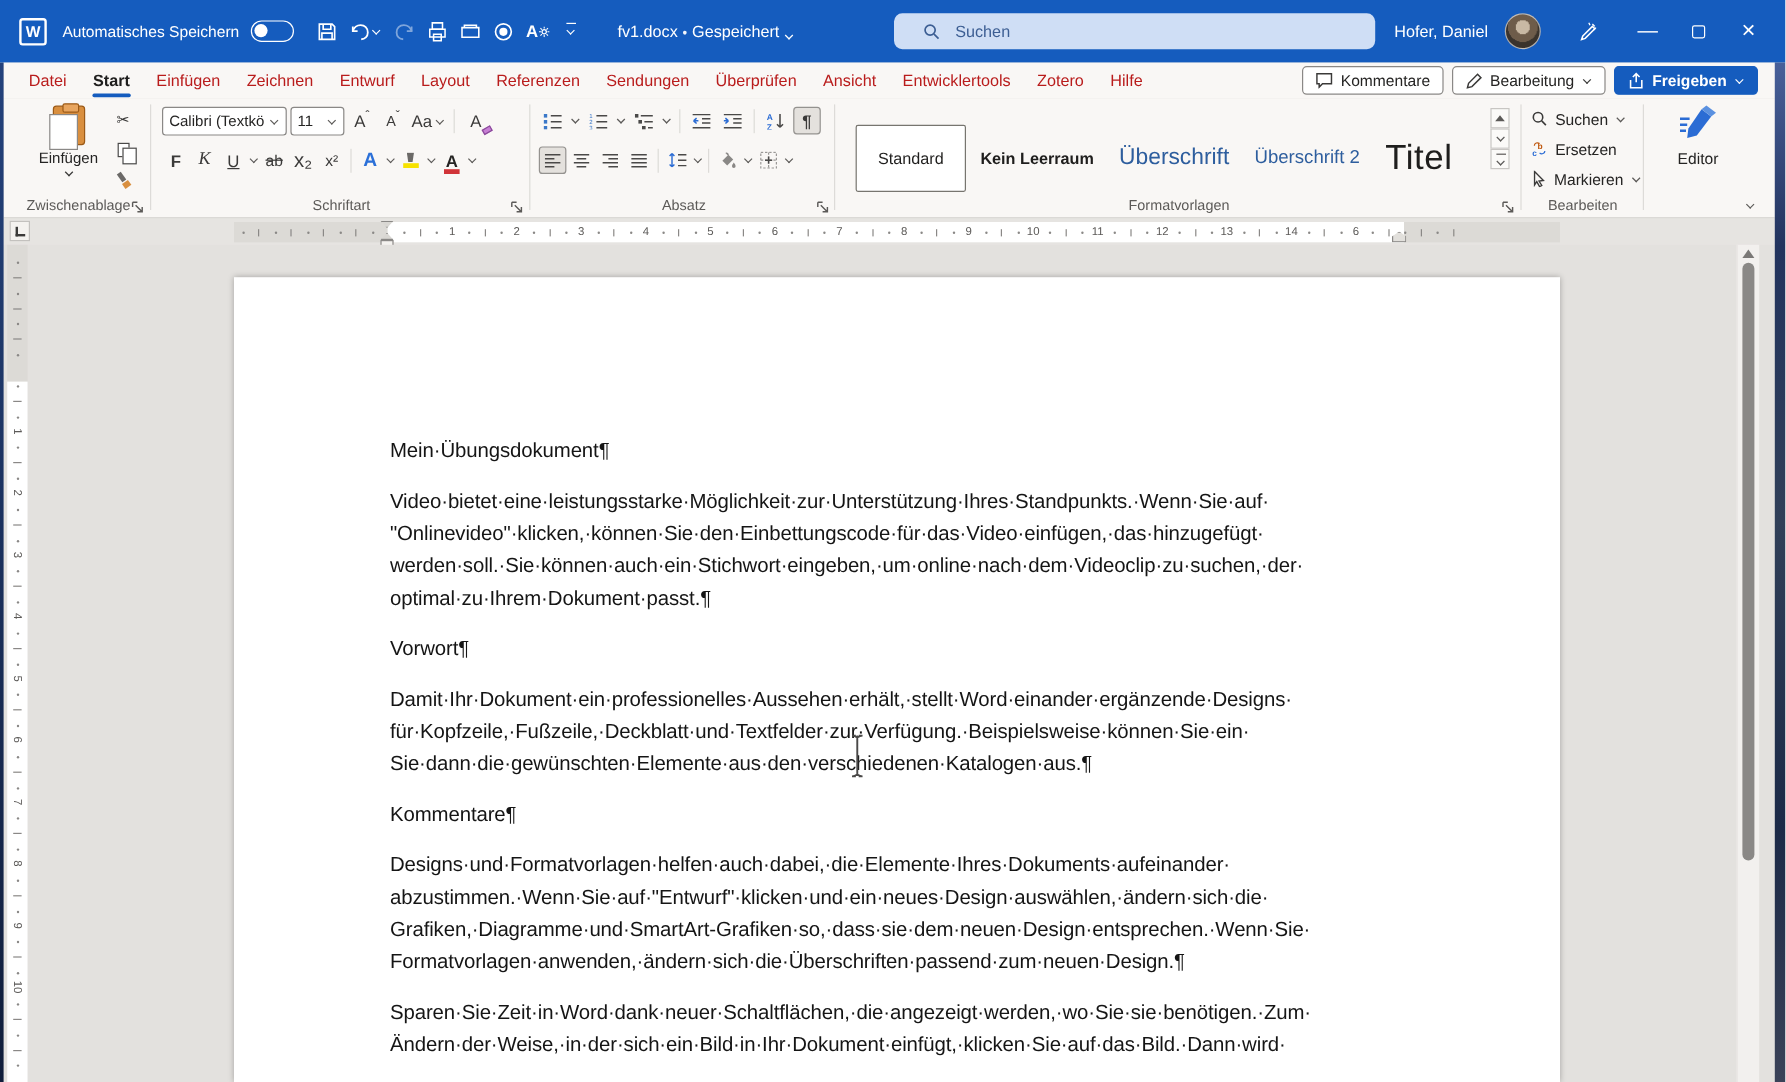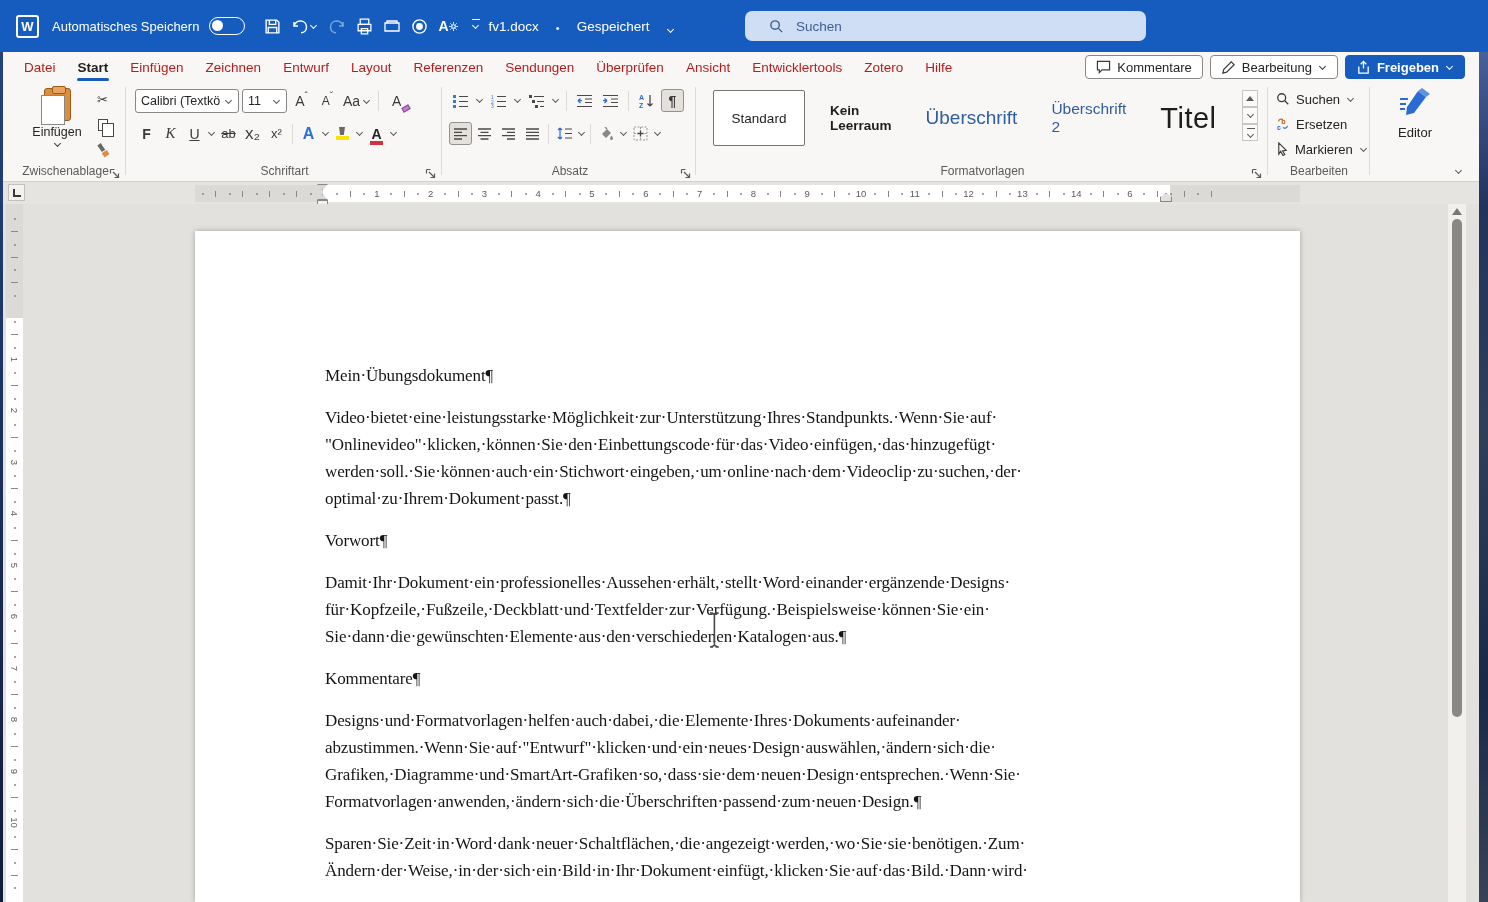--- a/index.html
+++ b/index.html
@@ -22,21 +22,21 @@
   .toggle{margin-left:10px;width:36px;height:18px;border:1.5px solid #fff;border-radius:10px;position:relative;}
   .toggle .knob{position:absolute;left:2px;top:2px;width:11px;height:11px;border-radius:50%;background:#fff;}
   .qat{display:flex;align-items:center;margin-left:14px;}
   .qbtn{height:30px;min-width:26px;padding:0 5px;display:flex;align-items:center;justify-content:center;border-radius:4px;}
   .qbtn svg{display:block;}
   .dim{opacity:.45;}
   .chv{width:9px;height:7px;display:inline-block;position:relative;flex:0 0 auto;}
   .chv::after{content:"";position:absolute;left:2px;top:0;width:4px;height:4px;
     border-right:1.4px solid currentColor;border-bottom:1.4px solid currentColor;transform:rotate(45deg);}
   .chv-bar::before{content:"";position:absolute;left:1px;top:-4px;width:8px;height:1.4px;background:currentColor;}
-  .doc-title{display:flex;align-items:flex-end;font-size:13.5px;gap:17px;}
+  .doc-title{margin-left:26px;display:flex;align-items:flex-end;font-size:13.5px;gap:4px;}
   .doc-title .dot{font-size:11px;opacity:.95;}
   .search-pill{position:absolute;left:745px;top:11px;width:401px;height:30px;border-radius:7px;
     background:#cfdef5;display:flex;align-items:center;color:#3c5e93;font-size:13.5px;padding-left:24px;gap:12px;}
   .tb-right{position:absolute;right:10px;top:0;height:52px;display:flex;align-items:center;color:#fff;}
   .user-name{font-size:13.5px;}
   .avatar{width:30px;height:30px;border-radius:50%;margin-left:14px;
     background:radial-gradient(circle at 50% 38%,#c9b9a4 0 26%,#6e5c4a 27% 55%,#3a332c 56% 100%);
     border:1px solid rgba(255,255,255,.6);}
   .wbtn{width:42px;height:52px;display:flex;align-items:center;justify-content:center;font-size:17px;}
   .feedback{margin-left:18px;margin-right:8px;}
@@ -101,21 +101,21 @@
   .fc-a{position:relative;font-weight:700;font-size:14px;color:#252423;width:13px;text-align:center;}
   .fc-a::after{content:"";position:absolute;left:0;bottom:-3px;width:13px;height:4px;background:#d13438;}
   .eraser{position:absolute;width:8px;height:5px;background:#c77fd4;border:1px solid #8a4a9a;transform:rotate(-30deg);right:-3px;bottom:1px;}
 
   
   .g-para{left:442px;width:250px;}
   .g-para .row1,.g-para .row2{left:4px;}
 
   
   .g-styles{left:696px;width:567px;}
-  .style-gallery{position:absolute;left:14px;top:5px;width:512px;height:62px;display:flex;align-items:center;gap:16px;}
+  .style-gallery{position:absolute;left:14px;top:19px;width:512px;height:62px;display:flex;align-items:center;gap:3px;}
   .style-item{display:flex;align-items:center;justify-content:center;padding:0 9px;height:56px;color:#1f1e1d;}
   .style-item.selected{border:1px solid #77756f;box-shadow:inset 0 0 0 3px #fff;background:#fff;border-radius:2px;height:56px;min-width:92px;}
   .st-standard{font-size:13.5px;}
   .st-noleer{font-size:13.5px;font-weight:600;}
   .st-h1{font-size:19px;color:#2e5e9e;}
   .st-h2{font-size:15.5px;color:#2e5e9e;}
   .st-title{font-size:29px;letter-spacing:.5px;}
   .gal-scroll{position:absolute;right:8px;top:8px;width:16px;display:flex;flex-direction:column;}
   .gal-btn{width:16px;height:17px;border:1px solid #c8c6c3;background:#fbfaf8;display:flex;align-items:center;justify-content:center;color:#5c5a58;}
   .tri-up{width:0;height:0;border-left:4px solid transparent;border-right:4px solid transparent;border-bottom:5px solid #5c5a58;}
@@ -155,21 +155,21 @@
   .vruler-band{position:absolute;left:3px;top:0;width:17px;height:698px;background:#dcdad6;}
   .vruler-white{position:absolute;left:3px;top:114px;width:17px;height:584px;background:#fff;}
   .vnum{position:absolute;left:5px;width:13px;text-align:center;font-size:9.5px;color:#5c5a58;transform:rotate(90deg);}
   .vtick{position:absolute;left:8px;width:7px;height:1px;background:#8a8886;}
   .vdot{position:absolute;left:11px;width:2px;height:2px;border-radius:50%;background:#8a8886;}
   .page{position:absolute;left:192px;top:27px;width:1105px;height:671px;background:#fff;
     box-shadow:0 0 5px rgba(0,0,0,.28);}
   #doc-text{position:absolute;left:0;top:0;width:1105px;height:671px;padding:131px 120px 0 130px;overflow:hidden;
     font-size:17px;line-height:27px;color:#151515;letter-spacing:-0.1px;}
   .doc-line{white-space:pre;height:27px;}
-  .para{margin-bottom:15px;font-family:Liberation Serif, serif;}
+  .para{margin-bottom:15px;}
 
   .scrollbar{position:absolute;right:13px;top:0;width:19px;height:698px;background:#f2f0ee;border-left:1px solid #e4e2df;}
   .sb-up{position:absolute;left:4px;top:4px;width:0;height:0;border-left:5px solid transparent;border-right:5px solid transparent;border-bottom:7px solid #7a7876;}
   .sb-thumb{position:absolute;left:4px;top:15px;width:10px;height:498px;background:#8a8886;border-radius:5px;}
 
   .ibeam{position:absolute;left:703px;top:406px;}
 </style>
 </head>
 <body>
 
@@ -244,20 +244,35 @@
     </div>
 
     <div class="search-pill">
       <svg width="15" height="15" viewBox="0 0 16 16">
           <circle cx="6.5" cy="6.5" r="4.5" fill="none" stroke="#3c5e93" stroke-width="1.5"></circle>
           <path d="M10 10l4 4" stroke="#3c5e93" stroke-width="1.5"></path>
         </svg>
       <span>Suchen</span>
     </div>
 
+    <div class="tb-right">
+      <span class="user-name">Hofer, Daniel</span>
+      <div class="avatar"></div>
+      <div class="wbtn feedback">
+        <svg width="20" height="20" viewBox="0 0 20 20">
+            <path d="M6 14l8-8 2 2-8 8-3 1z" fill="none" stroke="#fff" stroke-width="1.3"></path>
+            <path d="M14 4l2 2M15 9l2-2M11 3l1 2" stroke="#fff" stroke-width="1.1"></path>
+          </svg>
+      </div>
+      <div class="wbtn">—</div>
+      <div class="wbtn">
+          <span class="maxbox"></span>
+        </div>
+      <div class="wbtn" style="font-size:20px;">×</div>
+    </div>
   </header>
 
   <nav class="tabrow">
     <div id="tabs" class="tabs">
         <div class="tab">Datei</div>
         <div class="tab active">Start</div>
         <div class="tab">Einfügen</div>
         <div class="tab">Zeichnen</div>
         <div class="tab">Entwurf</div>
         <div class="tab">Layout</div>

